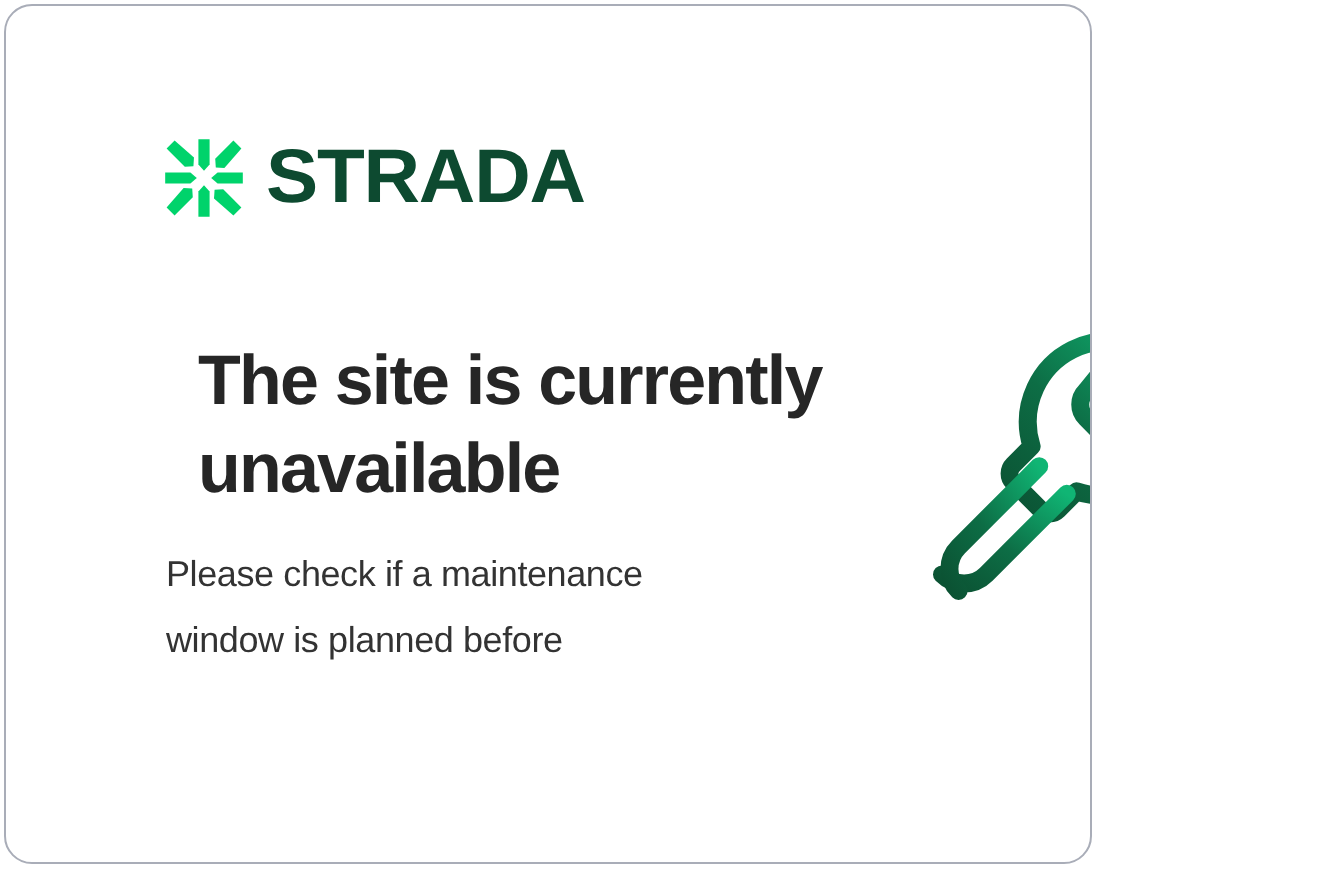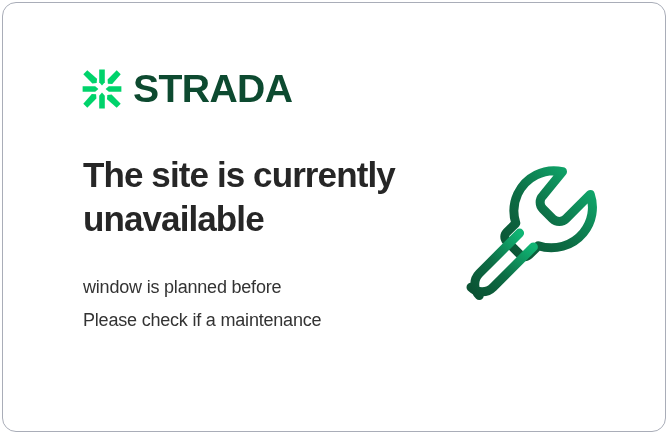--- a/index.html
+++ b/index.html
@@ -12,21 +12,21 @@
     height: 436px;
     overflow: hidden;
     font-family: "Liberation Sans", sans-serif;
     -webkit-font-smoothing: antialiased;
   }
 
   #error-card {
     position: absolute;
     left: 2px;
     top: 2px;
-    width: 664px;
+    width: 544px;
     height: 430px;
     box-sizing: border-box;
     background: #ffffff;
     border: 1px solid #a9adb8;
     border-radius: 14px;
     overflow: hidden;
   }
 
   
   #brand {
@@ -54,21 +54,21 @@
     transform: scaleX(1.03);
     transform-origin: left center;
   }
 
   
   #headline {
     position: absolute;
     left: 80px;
     top: 150px;
     width: 340px;
-    margin: 0;
+    margin: 16px;
     font-family: "Liberation Sans", sans-serif;
     font-size: 35px;
     line-height: 44px;
     font-weight: bold;
     letter-spacing: -0.9px;
     color: #262626;
   }
 
   
   #body-copy {
@@ -120,22 +120,22 @@
         <path d="M38.7 5.3l-4-4-9.1 9.1 0.3 4.3 4.3 0.3z"></path>
         <path d="M1.3 34.7l4 4 9.1-9.1-0.3-4.3-4.3-0.3z"></path>
       </g>
     </svg>
     <span id="brand-wordmark">STRADA</span>
   </div>
 
   <h1 id="headline">The site is currently unavailable</h1>
 
   <p id="body-copy">
+    <span class="copy-line">Please check if a maintenance</span>
     <span class="copy-line">window is planned before</span>
-    <span class="copy-line">Please check if a maintenance</span>
   </p>
 
   <div id="wrench-illustration">
     <svg viewBox="0 0 160 156" aria-hidden="true">
       <defs>
         <linearGradient id="wrenchGradient" x1="0" y1="1" x2="1" y2="0">
           <stop offset="0%" stop-color="#0b5233"></stop>
           <stop offset="45%" stop-color="#0d6d45"></stop>
           <stop offset="100%" stop-color="#10b574"></stop>
         </linearGradient>

